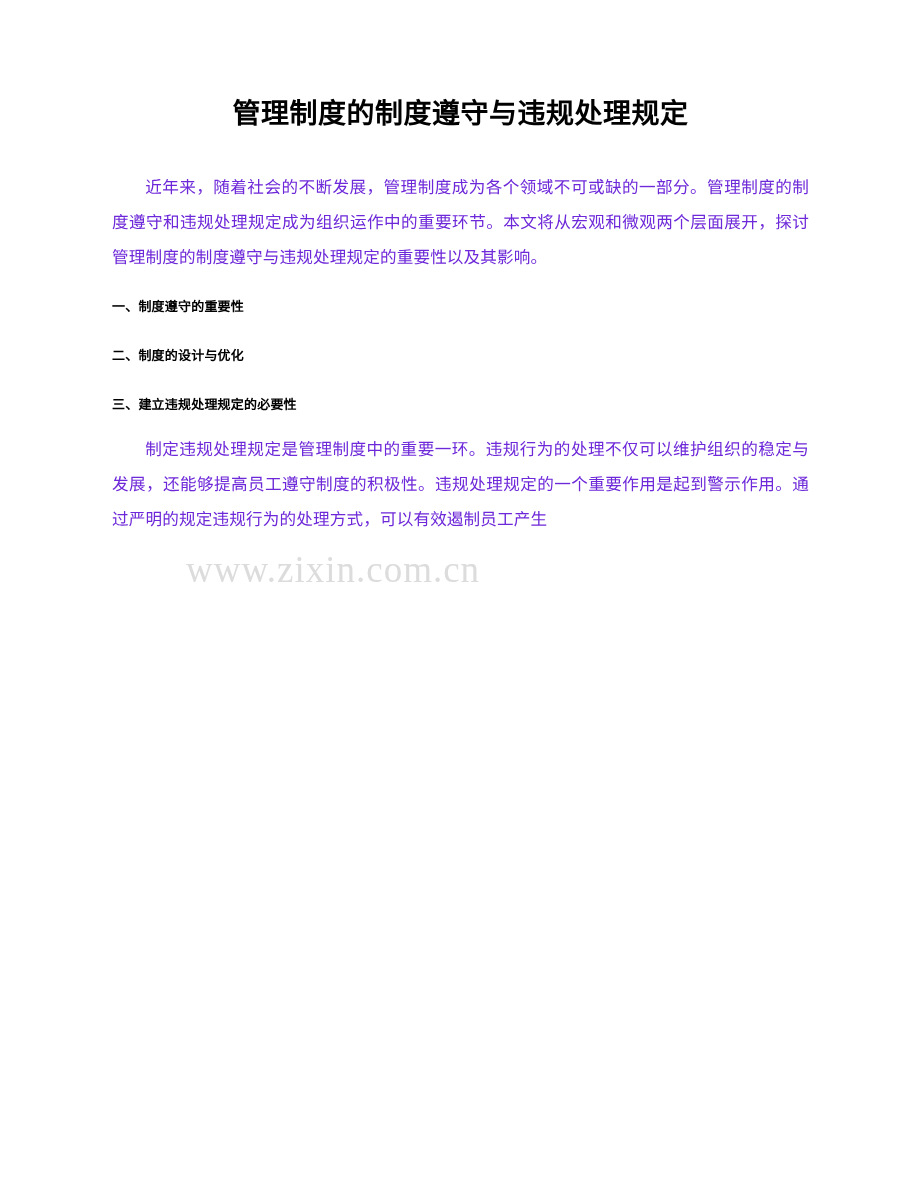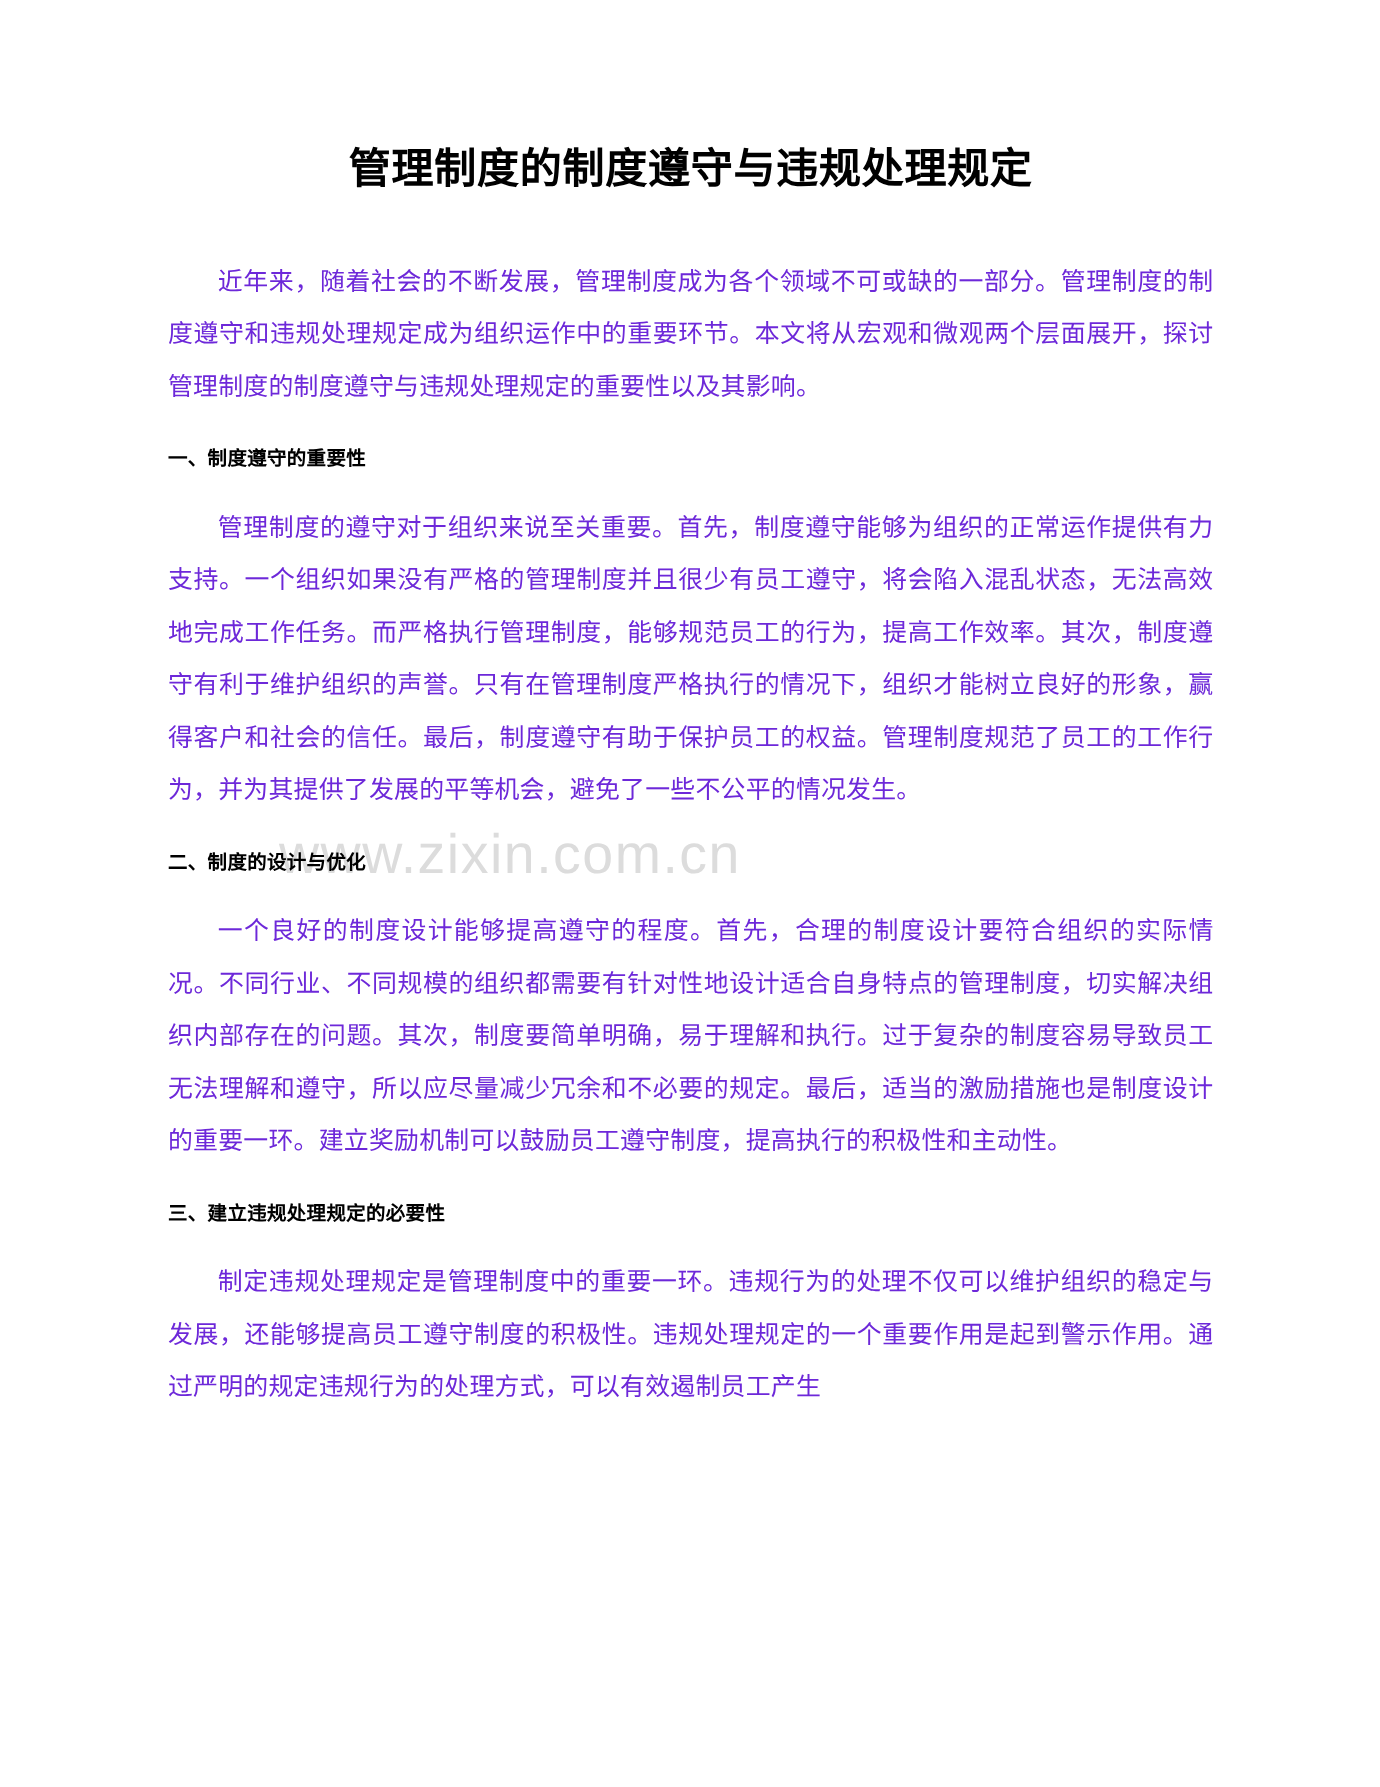--- a/index.html
+++ b/index.html
@@ -72,21 +72,21 @@
 
   .body-para:last-child {
     margin-bottom: 0;
   }
 
   .watermark {
     position: absolute;
     left: 186px;
     top: 551px;
     width: 552px;
-    font-family: Liberation Sans, sans-serif;
+    font-family: Liberation Serif, serif;
     font-size: 37px;
     font-weight: normal;
     letter-spacing: 1px;
     color: #dcdcdc;
     line-height: 1;
     white-space: nowrap;
     pointer-events: none;
     user-select: none;
     z-index: 0;
   }
@@ -108,24 +108,22 @@
   <div class="watermark">www.zixin.com.cn</div>
 
   <div class="content">
 
     <h1 class="doc-title">管理制度的制度遵守与违规处理规定</h1>
 
     <p class="body-para">近年来，随着社会的不断发展，管理制度成为各个领域不可或缺的一部分。管理制度的制度遵守和违规处理规定成为组织运作中的重要环节。本文将从宏观和微观两个层面展开，探讨管理制度的制度遵守与违规处理规定的重要性以及其影响。</p>
 
     <h2 class="section-heading">一、制度遵守的重要性</h2>
 
-    <p class="body-para">管理制度的遵守对于组织来说至关重要。首先，制度遵守能够为组织的正常运作提供有力支持。一个组织如果没有严格的管理制度并且很少有员工遵守，将会陷入混乱状态，无法高效地完成工作任务。而严格执行管理制度，能够规范员工的行为，提高工作效率。其次，制度遵守有利于维护组织的声誉。只有在管理制度严格执行的情况下，组织才能树立良好的形象，赢得客户和社会的信任。最后，制度遵守有助于保护员工的权益。管理制度规范了员工的工作行为，并为其提供了发展的平等机会，避免了一些不公平的情况发生。</p>
 
     <h2 class="section-heading">二、制度的设计与优化</h2>
 
-    <p class="body-para">一个良好的制度设计能够提高遵守的程度。首先，合理的制度设计要符合组织的实际情况。不同行业、不同规模的组织都需要有针对性地设计适合自身特点的管理制度，切实解决组织内部存在的问题。其次，制度要简单明确，易于理解和执行。过于复杂的制度容易导致员工无法理解和遵守，所以应尽量减少冗余和不必要的规定。最后，适当的激励措施也是制度设计的重要一环。建立奖励机制可以鼓励员工遵守制度，提高执行的积极性和主动性。</p>
 
     <h2 class="section-heading">三、建立违规处理规定的必要性</h2>
 
     <p class="body-para">制定违规处理规定是管理制度中的重要一环。违规行为的处理不仅可以维护组织的稳定与发展，还能够提高员工遵守制度的积极性。违规处理规定的一个重要作用是起到警示作用。通过严明的规定违规行为的处理方式，可以有效遏制员工产生</p>
 
   </div>
 </div>
 
 </body></html>

